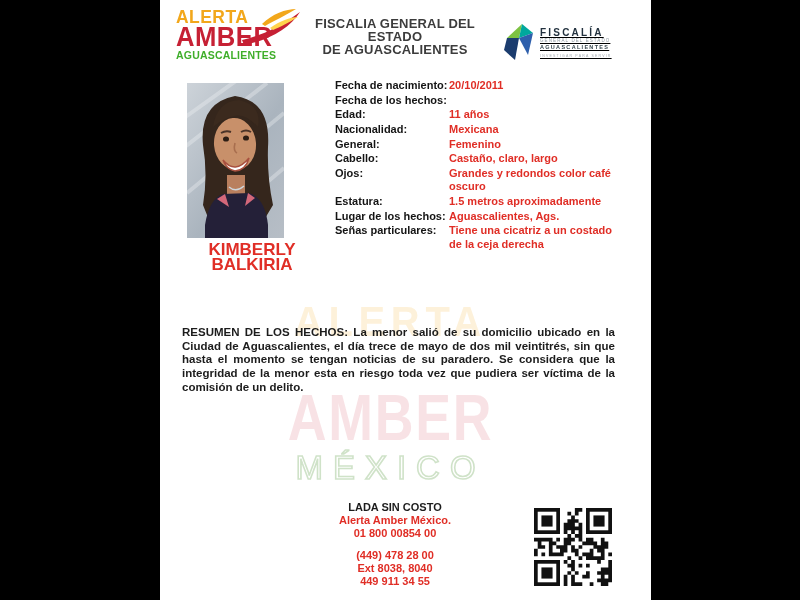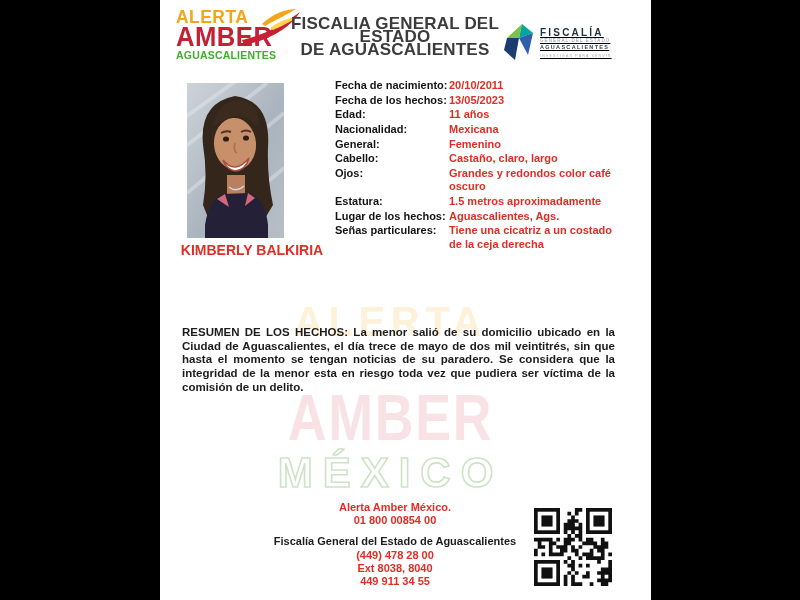--- a/index.html
+++ b/index.html
@@ -12,57 +12,57 @@
   
   .amber-logo { position:absolute; left:16px; top:8px; width:132px; height:58px; }
   .amber-logo .l1 { font-weight:bold; font-size:19px; color:#f2a71b;
                     transform:scaleX(.92); transform-origin:left; letter-spacing:.5px; line-height:17px;}
   .amber-logo .l2 { font-weight:bold; font-size:27px; color:#c62034;
                     transform:scaleX(.95); transform-origin:left; line-height:24px; letter-spacing:.5px;}
   .amber-logo .l3 { font-weight:bold; font-size:10.5px; color:#3fae2a; line-height:13px; letter-spacing:.2px;}
   .swoosh { position:absolute; left:64px; top:0; }
 
   .header-title { position:absolute; left:128px; top:17px; width:214px; text-align:center;
-                  font-weight:bold; font-size:17px; line-height:13px; color:#3c3c3c; letter-spacing:.2px;}
+                  font-weight:bold; font-size:13px; line-height:13px; color:#3c3c3c; letter-spacing:.2px;}
 
   .fiscalia-logo { position:absolute; left:340px; top:22px; width:118px; height:42px; }
   .fiscalia-logo .mark { position:absolute; left:0; top:0; }
   .fiscalia-logo .txt { position:absolute; left:40px; top:6px; width:78px;text-decoration:underline; }
   .fiscalia-logo .fname { font-size:10px; font-weight:bold; letter-spacing:2.2px; color:#23323f; line-height:10px;}
   .fiscalia-logo .fsub1 { font-size:4.5px; color:#8f9aa3; letter-spacing:1.1px; line-height:6px; }
   .fiscalia-logo .fsub2 { font-size:5.5px; font-weight:bold; color:#37474f; letter-spacing:1.3px; line-height:7px;}
   .fiscalia-logo .fsub3 { font-size:3.5px; color:#a3aab0; letter-spacing:1.2px; line-height:6px; margin-top:2px;}
 
   
   .photo { position:absolute; left:27px; top:83px; width:97px; height:155px; }
 
   
   .person-name { position:absolute; left:8px; top:243px; width:168px; text-align:center;
-                 font-weight:bold; font-size:14px; line-height:14.5px; color:#e02e26; }
+                 font-weight:bold; font-size:17px; line-height:14.5px; color:#e02e26; }
 
   
   .fields { position:absolute; left:175px; top:79px; width:287px; }
   .frow { display:flex; margin-bottom:1.4px; }
   .frow .lab { width:114px; flex:0 0 114px; font-weight:bold; font-size:11px;
                line-height:13.3px; color:#141414; }
   .frow .val { flex:1; font-weight:bold; font-size:11px; line-height:13.3px; color:#e02e26; }
   .frow.gap { margin-top:1px; }
 
   
   .summary { position:absolute; left:22px; top:326px; width:433px; text-align:justify;
              font-weight:bold; font-size:11.5px; line-height:13.7px; color:#1c1c1c; z-index:2; }
 
   
   .watermark { position:absolute; left:0; top:0; width:461px; height:600px; z-index:1;
                text-align:center; pointer-events:none; }
   .wm-alerta { position:absolute; top:298px; width:100%; font-weight:bold; font-size:42px;
                letter-spacing:6px; color:rgba(242,167,27,.16); transform:scaleX(.95); }
   .wm-amber  { position:absolute; top:381px; width:100%; font-weight:bold; font-size:64px;
                color:rgba(198,32,52,.13); transform:scaleX(.84); letter-spacing:2px; }
-  .wm-mexico { position:absolute; top:449px; width:100%; font-weight:bold; font-size:42px;
+  .wm-mexico { position:absolute; top:449px; width:100%; font-weight:normal; font-size:33px;
                letter-spacing:10px; color:rgba(255,255,255,0);
                -webkit-text-stroke:1.6px rgba(96,158,72,.30); }
 
   
   .contact { position:absolute; left:78px; top:501px; width:314px; text-align:center; z-index:2;}
   .contact div { font-weight:bold; font-size:11px; line-height:13.2px; }
   .contact .blk { color:#1c1c1c; }
   .contact .red { color:#e02e26; }
   .contact .sp  { height:8px; }
 
@@ -140,21 +140,20 @@
       <div>KIMBERLY BALKIRIA</div>
     </div>
 
     <div class="fields">
       <div class="frow">
         <div class="lab">Fecha de nacimiento:</div>
         <div class="val">20/10/2011</div>
       </div>
       <div class="frow">
         <div class="lab">Fecha de los hechos:</div>
-        <div class="val">13/05/2023</div>
       </div>
       <div class="frow">
         <div class="lab">Edad:</div>
         <div class="val">11 años</div>
       </div>
       <div class="frow">
         <div class="lab">Nacionalidad:</div>
         <div class="val">Mexicana</div>
       </div>
       <div class="frow">
@@ -185,24 +184,24 @@
 
     <div class="watermark">
       <div class="wm-alerta">ALERTA</div>
       <div class="wm-amber">AMBER</div>
       <div class="wm-mexico">MÉXICO</div>
     </div>
 
     <p class="summary"><span>RESUMEN DE LOS HECHOS:</span><span> La menor salió de su domicilio ubicado en la Ciudad de Aguascalientes, el día trece de mayo de dos mil veintitrés, sin que hasta el momento se tengan noticias de su paradero. Se considera que la integridad de la menor esta en riesgo toda vez que pudiera ser víctima de la comisión de un delito.</span></p>
 
     <div class="contact">
+      <div class="blk">LADA SIN COSTO</div>
       <div class="red">Alerta Amber México.</div>
       <div class="red">01 800 00854 00</div>
       <div class="sp"></div>
-      <div class="blk">Fiscalía General del Estado de Aguascalientes</div>
       <div class="red">(449) 478 28 00</div>
       <div class="red">Ext 8038, 8040</div>
       <div class="red">449 911 34 55</div>
     </div>
 
     <div class="qr">
       <svg width="78" height="78" viewBox="0 0 75.6 75.6">
         <rect width="75.6" height="75.6" fill="#ffffff"></rect>
         <path id="qr-data" fill="#111111" d="M39.6 0.0h3.6v3.6h-3.6zM43.2 0.0h3.6v3.6h-3.6zM32.4 3.6h3.6v3.6h-3.6zM39.6 3.6h3.6v3.6h-3.6zM36.0 7.2h3.6v3.6h-3.6zM32.4 10.8h3.6v3.6h-3.6zM36.0 10.8h3.6v3.6h-3.6zM39.6 10.8h3.6v3.6h-3.6zM28.8 14.4h3.6v3.6h-3.6zM32.4 14.4h3.6v3.6h-3.6zM36.0 14.4h3.6v3.6h-3.6zM43.2 14.4h3.6v3.6h-3.6zM28.8 18.0h3.6v3.6h-3.6zM32.4 18.0h3.6v3.6h-3.6zM36.0 18.0h3.6v3.6h-3.6zM39.6 18.0h3.6v3.6h-3.6zM43.2 18.0h3.6v3.6h-3.6zM28.8 21.6h3.6v3.6h-3.6zM36.0 21.6h3.6v3.6h-3.6zM43.2 21.6h3.6v3.6h-3.6zM32.4 25.2h3.6v3.6h-3.6zM39.6 25.2h3.6v3.6h-3.6zM43.2 25.2h3.6v3.6h-3.6zM0.0 28.8h3.6v3.6h-3.6zM3.6 28.8h3.6v3.6h-3.6zM7.2 28.8h3.6v3.6h-3.6zM10.8 28.8h3.6v3.6h-3.6zM14.4 28.8h3.6v3.6h-3.6zM21.6 28.8h3.6v3.6h-3.6zM28.8 28.8h3.6v3.6h-3.6zM32.4 28.8h3.6v3.6h-3.6zM36.0 28.8h3.6v3.6h-3.6zM43.2 28.8h3.6v3.6h-3.6zM50.4 28.8h3.6v3.6h-3.6zM54.0 28.8h3.6v3.6h-3.6zM64.8 28.8h3.6v3.6h-3.6zM3.6 32.4h3.6v3.6h-3.6zM14.4 32.4h3.6v3.6h-3.6zM18.0 32.4h3.6v3.6h-3.6zM28.8 32.4h3.6v3.6h-3.6zM32.4 32.4h3.6v3.6h-3.6zM46.8 32.4h3.6v3.6h-3.6zM50.4 32.4h3.6v3.6h-3.6zM54.0 32.4h3.6v3.6h-3.6zM57.6 32.4h3.6v3.6h-3.6zM64.8 32.4h3.6v3.6h-3.6zM68.4 32.4h3.6v3.6h-3.6zM3.6 36.0h3.6v3.6h-3.6zM7.2 36.0h3.6v3.6h-3.6zM14.4 36.0h3.6v3.6h-3.6zM21.6 36.0h3.6v3.6h-3.6zM25.2 36.0h3.6v3.6h-3.6zM28.8 36.0h3.6v3.6h-3.6zM36.0 36.0h3.6v3.6h-3.6zM43.2 36.0h3.6v3.6h-3.6zM57.6 36.0h3.6v3.6h-3.6zM61.2 36.0h3.6v3.6h-3.6zM64.8 36.0h3.6v3.6h-3.6zM68.4 36.0h3.6v3.6h-3.6zM0.0 39.6h3.6v3.6h-3.6zM14.4 39.6h3.6v3.6h-3.6zM25.2 39.6h3.6v3.6h-3.6zM28.8 39.6h3.6v3.6h-3.6zM36.0 39.6h3.6v3.6h-3.6zM39.6 39.6h3.6v3.6h-3.6zM54.0 39.6h3.6v3.6h-3.6zM61.2 39.6h3.6v3.6h-3.6zM64.8 39.6h3.6v3.6h-3.6zM0.0 43.2h3.6v3.6h-3.6zM7.2 43.2h3.6v3.6h-3.6zM14.4 43.2h3.6v3.6h-3.6zM18.0 43.2h3.6v3.6h-3.6zM21.6 43.2h3.6v3.6h-3.6zM25.2 43.2h3.6v3.6h-3.6zM39.6 43.2h3.6v3.6h-3.6zM46.8 43.2h3.6v3.6h-3.6zM50.4 43.2h3.6v3.6h-3.6zM54.0 43.2h3.6v3.6h-3.6zM64.8 43.2h3.6v3.6h-3.6zM72.0 43.2h3.6v3.6h-3.6zM32.4 46.8h3.6v3.6h-3.6zM43.2 46.8h3.6v3.6h-3.6zM50.4 46.8h3.6v3.6h-3.6zM54.0 46.8h3.6v3.6h-3.6zM57.6 46.8h3.6v3.6h-3.6zM61.2 46.8h3.6v3.6h-3.6zM64.8 46.8h3.6v3.6h-3.6zM28.8 50.4h3.6v3.6h-3.6zM36.0 50.4h3.6v3.6h-3.6zM61.2 50.4h3.6v3.6h-3.6zM72.0 50.4h3.6v3.6h-3.6zM32.4 54.0h3.6v3.6h-3.6zM36.0 54.0h3.6v3.6h-3.6zM43.2 54.0h3.6v3.6h-3.6zM50.4 54.0h3.6v3.6h-3.6zM72.0 54.0h3.6v3.6h-3.6zM36.0 57.6h3.6v3.6h-3.6zM64.8 57.6h3.6v3.6h-3.6zM68.4 57.6h3.6v3.6h-3.6zM72.0 57.6h3.6v3.6h-3.6zM32.4 61.2h3.6v3.6h-3.6zM39.6 61.2h3.6v3.6h-3.6zM50.4 61.2h3.6v3.6h-3.6zM61.2 61.2h3.6v3.6h-3.6zM64.8 61.2h3.6v3.6h-3.6zM68.4 61.2h3.6v3.6h-3.6zM72.0 61.2h3.6v3.6h-3.6zM28.8 64.8h3.6v3.6h-3.6zM36.0 64.8h3.6v3.6h-3.6zM46.8 64.8h3.6v3.6h-3.6zM50.4 64.8h3.6v3.6h-3.6zM64.8 64.8h3.6v3.6h-3.6zM72.0 64.8h3.6v3.6h-3.6zM28.8 68.4h3.6v3.6h-3.6zM36.0 68.4h3.6v3.6h-3.6zM61.2 68.4h3.6v3.6h-3.6zM64.8 68.4h3.6v3.6h-3.6zM68.4 68.4h3.6v3.6h-3.6zM72.0 68.4h3.6v3.6h-3.6zM28.8 72.0h3.6v3.6h-3.6zM36.0 72.0h3.6v3.6h-3.6zM39.6 72.0h3.6v3.6h-3.6zM43.2 72.0h3.6v3.6h-3.6zM54.0 72.0h3.6v3.6h-3.6zM64.8 72.0h3.6v3.6h-3.6zM68.4 72.0h3.6v3.6h-3.6z"></path>
         <g fill="#111111">

